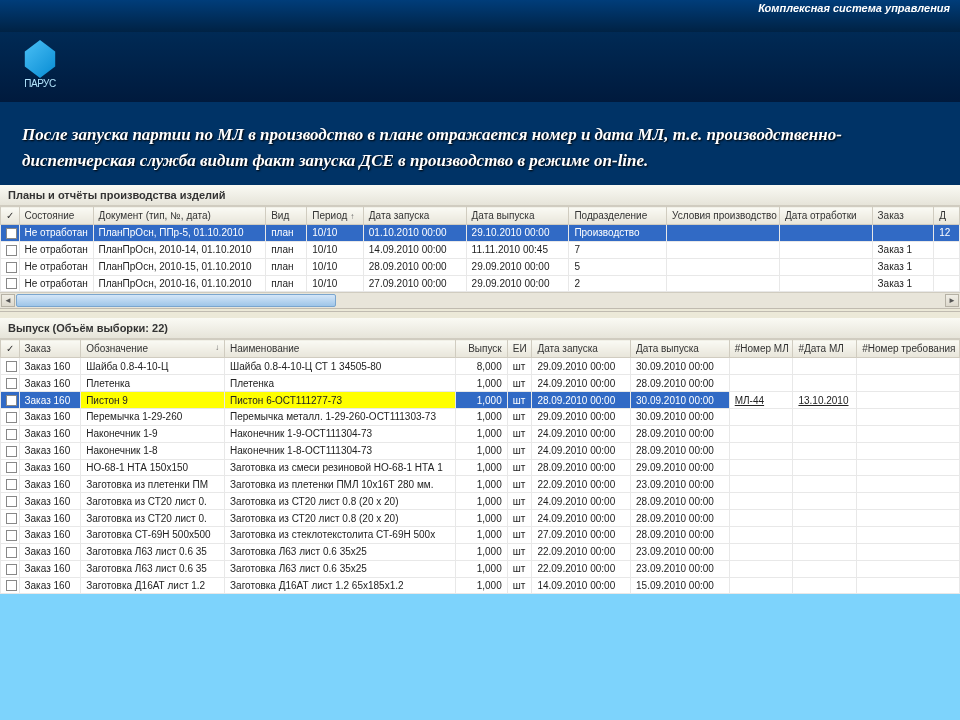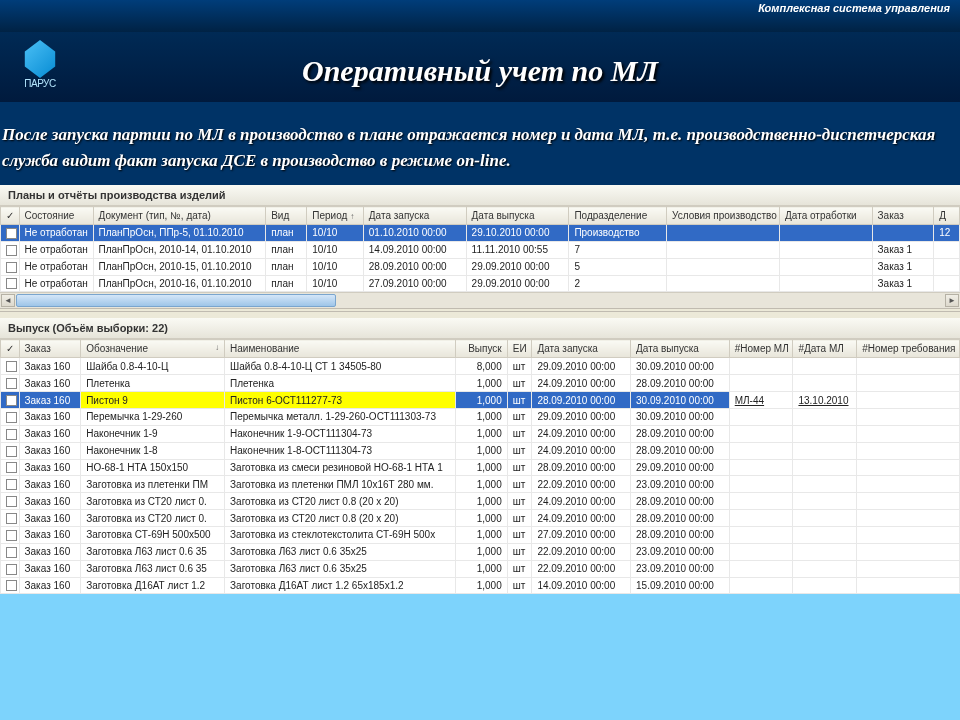--- a/index.html
+++ b/index.html
@@ -3,21 +3,21 @@
 <meta charset="utf-8">
 <style>
 * { margin: 0; padding: 0; box-sizing: border-box; font-family: Arial, sans-serif; }
 body { width: 960px; height: 720px; background: #003366; overflow: hidden; }
 .header-bar { background: linear-gradient(to bottom, #003d7a, #002244); height: 32px; text-align: right; padding-right: 10px; color: #fff; font-size: 11px; font-style: italic; line-height: 16px; font-weight: bold; }
 .title-area { background: linear-gradient(to bottom, #002a55, #001a3d); height: 70px; position: relative; }
 .logo { position: absolute; left: 15px; top: 8px; width: 50px; height: 50px; }
 .logo-shape { width: 38px; height: 38px; background: linear-gradient(135deg, #4fc3f7, #0288d1); clip-path: polygon(50% 0%, 90% 30%, 90% 70%, 50% 100%, 10% 70%, 10% 30%); margin: 0 auto; }
 .logo-text { color: #b3e5fc; font-size: 10px; text-align: center; letter-spacing: -0.5px; }
 .page-title { color: #fff; font-size: 30px; font-weight: bold; font-style: italic; text-align: center; padding-top: 22px; font-family: Georgia, serif; text-shadow: 2px 2px 3px #000; }
-.description { color: #fff; font-size: 17px; font-weight: bold; font-style: italic; padding: 20px 18px 12px 2px; line-height: 1.5; font-family: Georgia, serif; text-shadow: 1px 1px 2px #000; }
+.description { color: #fff; font-size: 17px; font-weight: bold; font-style: italic; padding: 20px 18px 12px 22px; line-height: 1.5; font-family: Georgia, serif; text-shadow: 1px 1px 2px #000; }
 .app-area { background: #7dd3fc; margin: 0; height: 540px; font-size: 10px; overflow: hidden; }
 .panel-title { background: linear-gradient(#fafaf4, #e6e4d9); border-bottom: 1px solid #d0ccc0; padding: 4px 8px; font-size: 11px; font-weight: bold; color: #333; }
 .grid { border-collapse: collapse; width: 100%; background: #fff; table-layout: fixed; font-size: 10px; }
 .grid th { background: linear-gradient(#fafaf4, #e8e5da); border: 1px solid #d0ccc0; padding: 3px 5px; text-align: left; font-weight: normal; font-size: 10px; color: #333; white-space: nowrap; overflow: hidden; }
 .grid td { border: 1px solid #e8e8e8; padding: 2px 5px; font-size: 10px; color: #222; white-space: nowrap; overflow: hidden; }
 .grid tr.selected td { background: #316ac5; color: #fff; }
 .grid tr.highlighted td.hl-cell { background: #ffff00; }
 .grid tr.highlighted td.sel-cell { background: #316ac5; color: #fff; }
 .checkbox { display: inline-block; width: 11px; height: 11px; border: 1px solid #888; background: #fff; vertical-align: middle; }
 .scrollbar-h { height: 16px; background: #e8e5da; border-top: 1px solid #d0ccc0; position: relative; }
@@ -32,21 +32,20 @@
 
 <div class="header-bar">
   <span>Комплексная система управления</span>
 </div>
 
 <div class="title-area">
   <div class="logo">
     <div class="logo-shape"></div>
     <div class="logo-text">ПАРУС</div>
   </div>
-  <div class="page-title">Оперативный учет по МЛ</div>
 </div>
 
 <div class="description">После запуска партии по МЛ в производство в плане отражается номер и дата МЛ, т.е. производственно-диспетчерская служба видит факт запуска ДСЕ в производство в режиме on-line.</div>
 
 <div class="app-area">
 
   <div class="panel-title">Планы и отчёты производства изделий</div>
   <table class="grid">
     <colgroup>
       <col style="width:18px">
@@ -93,21 +92,21 @@
           <td></td>
           <td>12</td>
         </tr>
         <tr>
           <td><span class="checkbox"></span></td>
           <td>Не отработан</td>
           <td>ПланПрОсн, 2010-14, 01.10.2010</td>
           <td>план</td>
           <td>10/10</td>
           <td>14.09.2010 00:00</td>
-          <td>11.11.2010 00:55</td>
+          <td>11.11.2010 00:45</td>
           <td>7</td>
           <td></td>
           <td></td>
           <td>Заказ 1</td>
           <td></td>
         </tr>
         <tr>
           <td><span class="checkbox"></span></td>
           <td>Не отработан</td>
           <td>ПланПрОсн, 2010-15, 01.10.2010</td>

